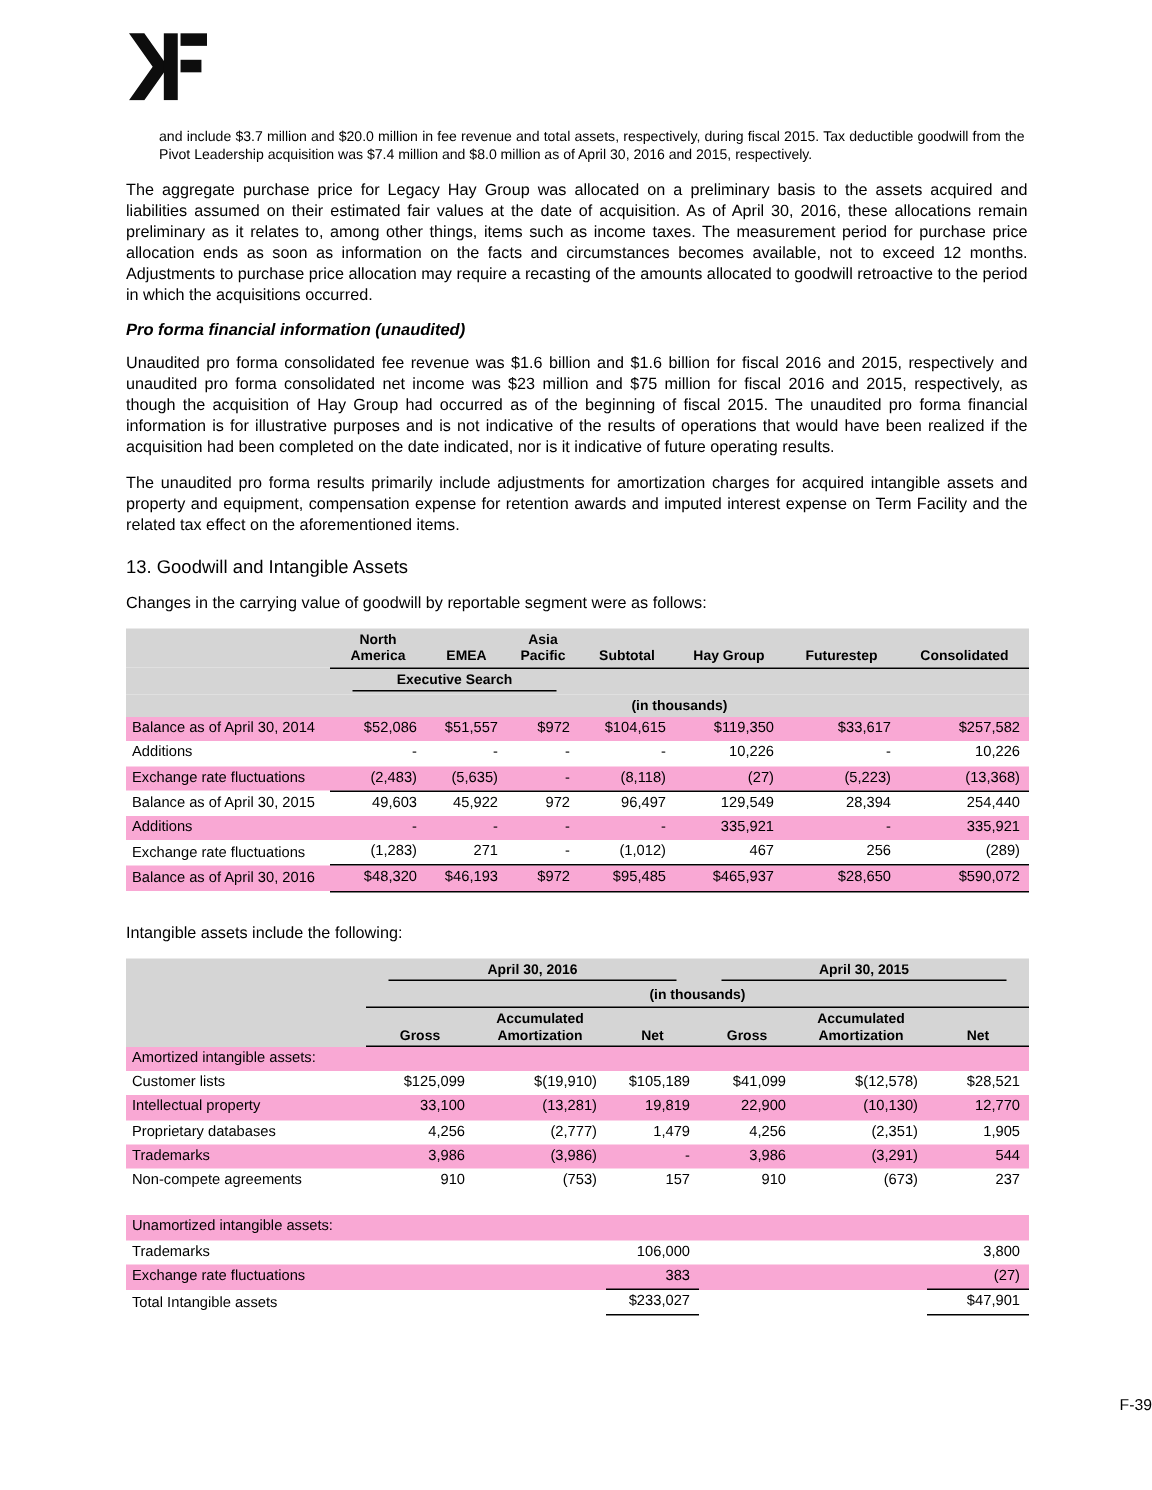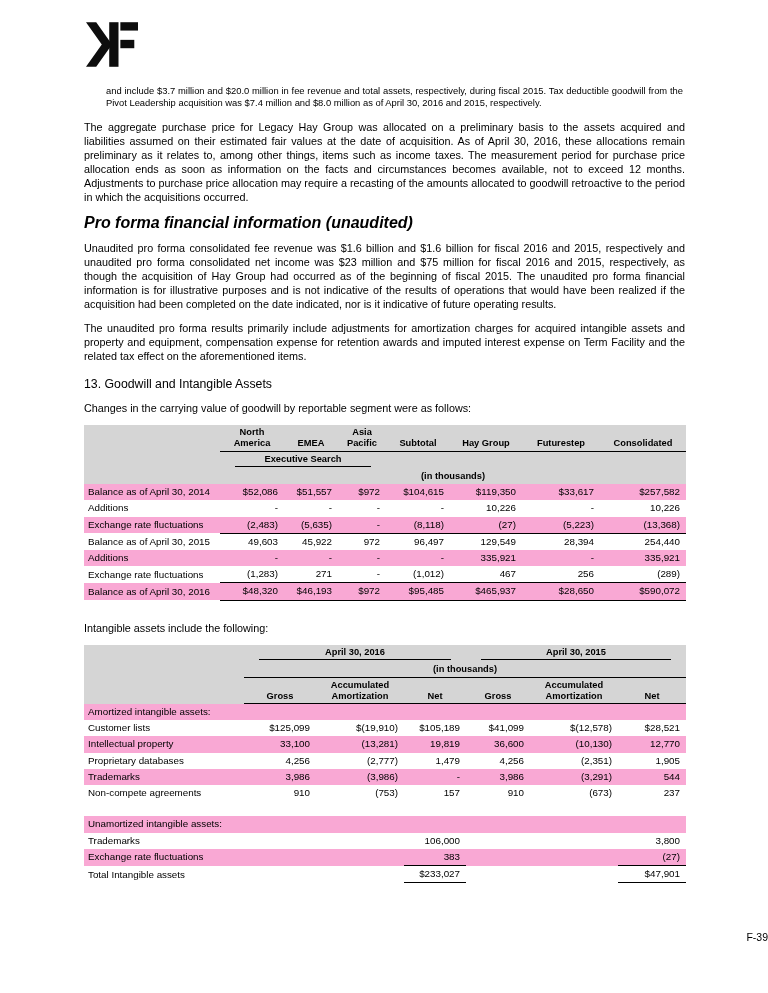--- a/index.html
+++ b/index.html
@@ -2,21 +2,21 @@
 <html><head>
 <meta charset="utf-8">
 <style>
   html,body{margin:0;padding:0;}
   body{width:768px;height:993px;background:#ffffff;color:#000;position:relative;
        font-family:"Liberation Sans","DejaVu Sans",sans-serif;overflow:hidden;}
   .page{padding:20px 83px 0 84px;}
   .logo{width:52px;height:45px;margin:2px 0 18px 2px;}
   .fn{margin:16px 2px 10px 22px;font-size:9.4px;line-height:1.32;text-align:justify;}
   .bp{font-size:10.8px;line-height:1.3;margin:0 0 10px 0;text-align:justify;}
-  .h-italic{font-size:16px;font-weight:bold;font-style:italic;margin:3px 0 9px 0;}
+  .h-italic{font-size:11px;font-weight:bold;font-style:italic;margin:3px 0 9px 0;}
   .h-section{font-size:12.3px;font-weight:normal;margin:14px 0 10px 0;}
   table{border-collapse:collapse;width:100%;table-layout:fixed;}
   .t{margin:5px 0 20px 0;font-size:9.8px;}
   .t th{font-weight:bold;font-size:9.3px;vertical-align:bottom;padding:2px 3px;text-align:center;line-height:1.15;}
   .t thead tr{background:#d5d5d5;}
   .t td{padding:2px 6px 2px 4px;vertical-align:bottom;line-height:1.25;}
   .t .n{text-align:right;white-space:nowrap;}
   .t tbody tr.g{background:#f9a8d4;}
   .lbl{text-align:left;white-space:nowrap;}
   .i1{padding-left:15px;}
@@ -218,21 +218,21 @@
         <td class="n">$105,189</td>
         <td class="n">$41,099</td>
         <td class="n">$(12,578)</td>
         <td class="n">$28,521</td>
       </tr>
       <tr class="g">
         <td class="lbl i1">Intellectual property</td>
         <td class="n">33,100</td>
         <td class="n">(13,281)</td>
         <td class="n">19,819</td>
-        <td class="n">36,600</td>
+        <td class="n">22,900</td>
         <td class="n">(10,130)</td>
         <td class="n">12,770</td>
       </tr>
       <tr>
         <td class="lbl i1">Proprietary databases</td>
         <td class="n">4,256</td>
         <td class="n">(2,777)</td>
         <td class="n">1,479</td>
         <td class="n">4,256</td>
         <td class="n">(2,351)</td>

